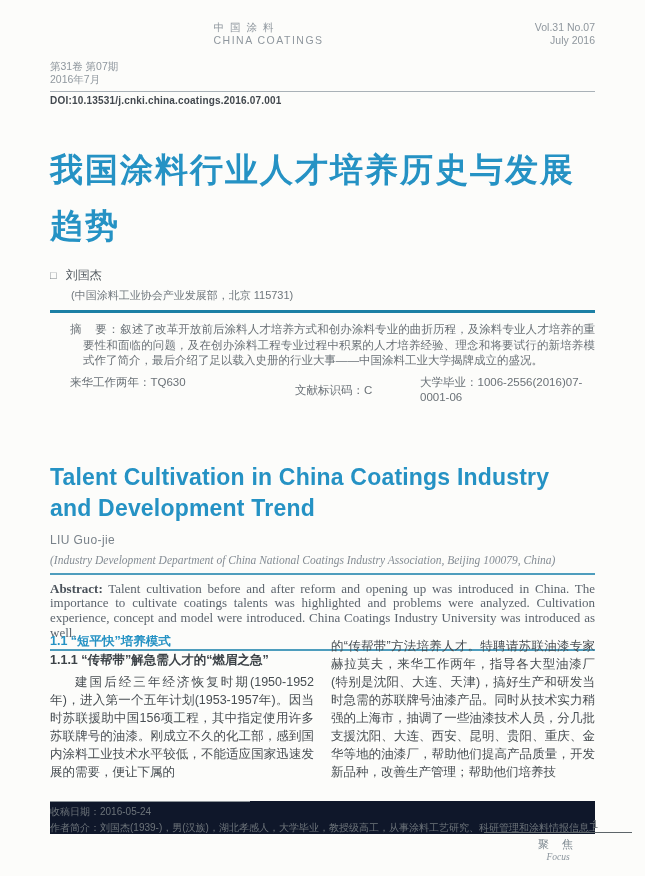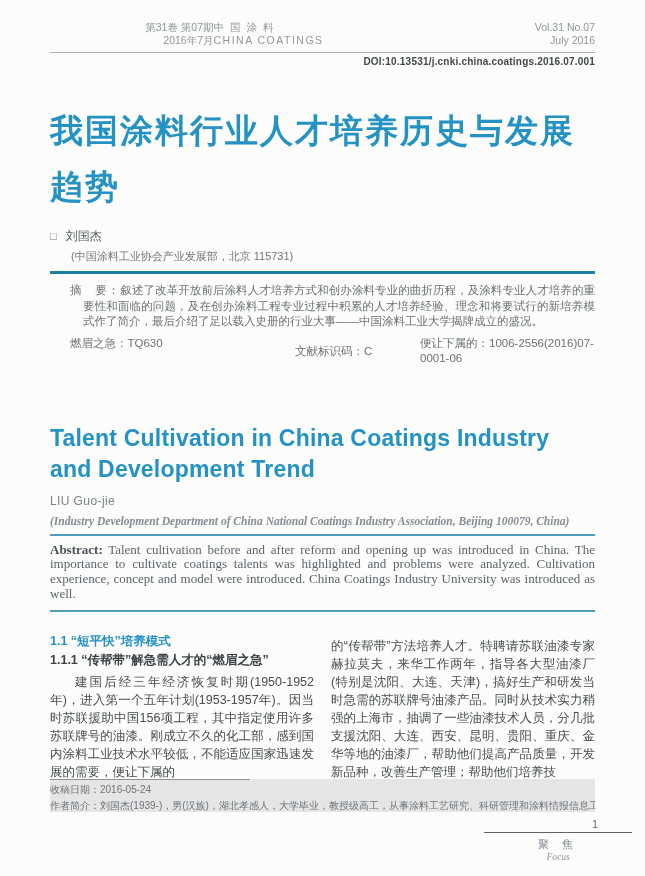--- a/index.html
+++ b/index.html
@@ -8,27 +8,27 @@
     position: relative;
     width: 645px; height: 876px;
     margin: 0 auto;
     background: #fcfcfa;
     overflow: hidden;
     font-family: "Liberation Sans", sans-serif;
     padding: 21px 50px 0 50px;
   }
   
   .head { display: flex; font-size: 10.5px; line-height: 13px; color: #8f979e; }
-  .head-col.left  { width: 30%; text-align: right; }
+  .head-col.left  { width: 30%; text-align: left; margin-top: 39px; }
   .head-col.center{ width: 40%; text-align: left; }
   .head-col.right { width: 30%; text-align: right; }
   .journal-cn { letter-spacing: 6px; }
   .journal-en { letter-spacing: 1.5px; }
   .head-rule { border-top: 1px solid #a9b1b7; margin-top: 5px; }
-  .doi { margin-top: 3px; font-size: 10px; color: #42484e; font-weight: bold; letter-spacing: 0.2px; text-align: right; }
+  .doi { margin-top: 3px; font-size: 10px; color: #42484e; font-weight: bold; letter-spacing: 0.2px; }
   
   .title-cn {
     margin: 36px 0 0 0; font-size: 33px; line-height: 56px;
     font-weight: bold; letter-spacing: 2px;
     color: var(--color-accent, #2592c4);
   }
   .author-row { margin-top: 13px; font-size: 12px; color: #565d63; }
   .marker { display: inline-block; margin-right: 9px; font-size: 11px; color: #7c8388; }
   .affil-cn { margin-top: 4px; margin-left: 21px; font-size: 11px; color: #6e767c; }
   .teal-bar { margin-top: 7px; height: 3px; background: var(--color-accent_dark, #1d80a5); }
@@ -42,21 +42,21 @@
   .meta-item2 { width: 125px; margin-top: 8px; }
   .meta-item3 { flex: 1; }
   
   .title-en {
     margin: 56px 0 0 0; font-size: 23px; line-height: 31px;
     font-weight: bold; color: var(--color-accent, #2592c4); letter-spacing: 0.2px;
   }
   .author-en { margin-top: 9px; font-size: 12px; color: #79828a; letter-spacing: 0.4px; }
   .affil-en {
     margin-top: 7px; font-size: 11.5px; font-style: italic;
-    font-family: "Liberation Serif", serif; color: #848c94; font-weight: bold;
+    font-family: "Liberation Serif", serif; color: #848c94;
   }
   .abs-en {
     margin-top: 7px;
     border-top: 2px solid var(--color-rule, #4e9dbd);
     border-bottom: 2px solid var(--color-rule, #4e9dbd);
     padding: 7px 0 8px 0;
     font-family: "Liberation Serif", serif;
     font-size: 13px; line-height: 14.8px; color: #5d656e; text-align: justify;
   }
   .abs-en p { margin: 0; }
@@ -69,21 +69,21 @@
   }
   .col { width: 264px; }
   .s1 { margin: 0; font-size: 14px; font-weight: bold; color: var(--color-accent, #2592c4); }
   .s1 sup { font-size: 9px; }
   .s2 { margin: 6px 0 0 0; font-size: 12.5px; font-weight: bold; color: var(--color-accent, #2592c4); }
   .s3 { margin: 2px 0 0 0; font-size: 12.5px; font-weight: bold; color: #3c4247; }
   .body-p { margin: 4px 0 0 0; font-size: 12.5px; line-height: 18px; color: #474d52; text-align: justify; }
   .body-p.first { margin-top: 0; }
   .indent { text-indent: 2em; }
   
-  .footnote { position: absolute; top: 779px; left: 50px; right: 50px; background: #e5e5e5; }
+  .footnote { position: absolute; top: 801px; left: 50px; right: 50px; background: #0f172a; }
   .fn-rule { width: 200px; border-top: 1px solid #8d9499; }
   .fn-line { margin-top: 3px; font-size: 10px; line-height: 13px; color: #6d747a; white-space: nowrap; overflow: hidden; }
   
   .page-footer { position: absolute; top: 818px; right: 13px; width: 148px; text-align: center; }
   .pagenum { font-size: 11px; color: #666c71; text-align: right; padding-right: 34px; line-height: 12px; }
   .pf-rule { border-top: 1px solid #5d6569; margin-top: 2px; }
   .pf-cn { margin-top: 4px; font-size: 11px; color: #7d8890; letter-spacing: 5px; }
   .pf-en { font-size: 9.5px; font-style: italic; font-family: "Liberation Serif", serif; color: #8a949c; }
 </style>
 </head>
@@ -113,23 +113,23 @@
   <div class="author-row">
     <span class="marker">□</span><span>刘国杰</span>
   </div>
   <div class="affil-cn">(中国涂料工业协会产业发展部，北京  115731)</div>
 
   <div class="teal-bar"></div>
 
   <div class="abs-cn">
     <p class="abs-p"><span class="abs-label">摘　要：</span><span>叙述了改革开放前后涂料人才培养方式和创办涂料专业的曲折历程，及涂料专业人才培养的重要性和面临的问题，及在创办涂料工程专业过程中积累的人才培养经验、理念和将要试行的新培养模式作了简介，最后介绍了足以载入史册的行业大事——中国涂料工业大学揭牌成立的盛况。</span></p>
     <div class="meta-row">
-      <span class="meta-item1"><span>燃眉之急：</span><span>TQ630</span></span>
+      <span class="meta-item1"><span>来华工作两年：</span><span>TQ630</span></span>
       <span class="meta-item2"><span>文献标识码：</span><span>C</span></span>
-      <span class="meta-item3"><span>便让下属的：</span><span>1006-2556(2016)07-0001-06</span></span>
+      <span class="meta-item3"><span>大学毕业：</span><span>1006-2556(2016)07-0001-06</span></span>
     </div>
   </div>
 
   <h2 class="title-en">Talent Cultivation in China Coatings Industry and Development Trend</h2>
   <div class="author-en">LIU Guo-jie</div>
   <div class="affil-en">(Industry Development Department of China National Coatings Industry Association, Beijing 100079, China)</div>
 
   <div class="abs-en">
     <p><span class="lbl-b">Abstract:</span><span> Talent cultivation before and after reform and opening up was introduced in China. The importance to cultivate coatings talents was highlighted and problems were analyzed. Cultivation experience, concept and model were introduced. China Coatings Industry University was introduced as well.</span></p>
   </div>

